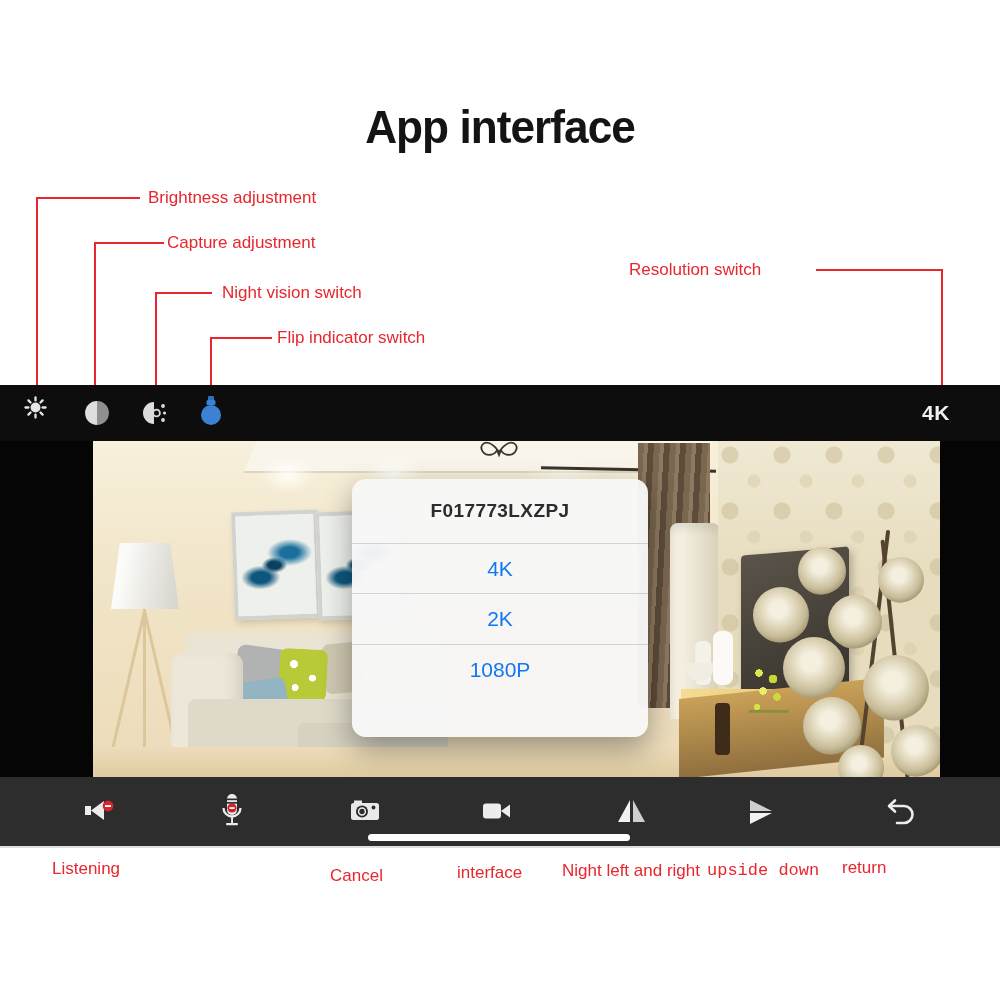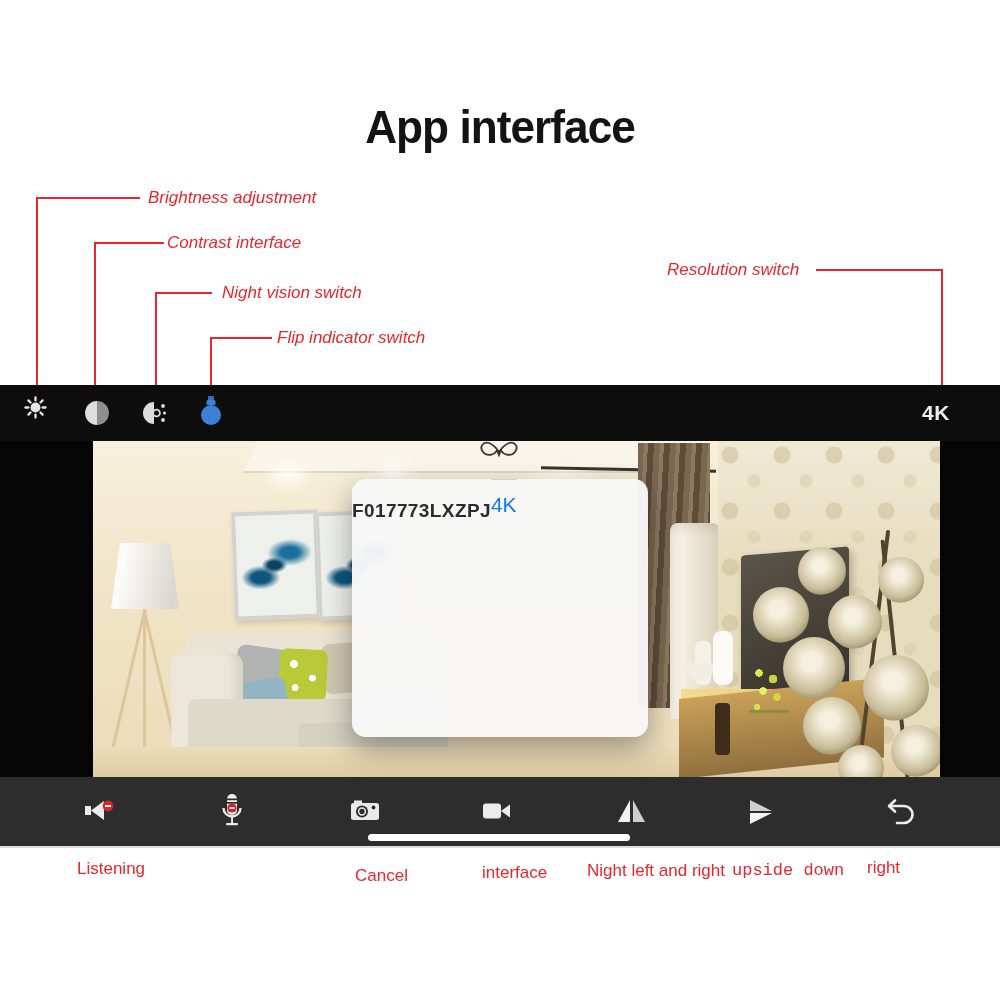--- a/index.html
+++ b/index.html
@@ -7,21 +7,21 @@
     position:relative;width:1000px;height:1000px;background:#ffffff;
     font-family:"Liberation Sans", sans-serif;overflow:hidden;
   }
   
   .page-title{
     position:absolute;top:100px;left:0;width:1000px;text-align:center;
     font-size:46px;font-weight:900;color:#141414;letter-spacing:-1px;margin:0;
     transform:scaleX(.96);
   }
   
-  .ann{position:absolute;color:#e8262d;font-size:17px;white-space:nowrap;font-style:italic;}
+  .ann{position:absolute;color:#e8262d;font-size:17px;white-space:nowrap;}
   .lead{position:absolute;background:#e8262d;}
   .lead-h{height:2px;}
   .lead-v{width:2px;}
   
   .player{position:absolute;left:0;top:385px;width:1000px;height:431px;background:#050505;}
   .top-bar{position:absolute;left:0;top:0;width:1000px;height:56px;background:#0d0d0d;}
   .top-icon{position:absolute;}
   .res-value{position:absolute;left:922px;top:16px;color:#efefef;font-size:21px;font-weight:600;letter-spacing:.5px;}
   
   .photo{
@@ -99,47 +99,47 @@
       radial-gradient(circle 6px at 10px 8px,#dce84e 60%,rgba(0,0,0,0) 65%),
       radial-gradient(circle 7px at 24px 14px,#c9d637 60%,rgba(0,0,0,0) 65%),
       radial-gradient(circle 6px at 14px 26px,#e6f066 60%,rgba(0,0,0,0) 65%),
       radial-gradient(circle 6px at 28px 32px,#cdd93e 60%,rgba(0,0,0,0) 65%),
       radial-gradient(circle 5px at 8px 42px,#d4e14a 60%,rgba(0,0,0,0) 65%),
       linear-gradient(180deg,rgba(0,0,0,0) 70%,#8a8f3a 71% 74%,rgba(0,0,0,0) 75%);}
   .bottle{position:absolute;left:622px;top:262px;width:15px;height:52px;background:#3f2b19;border-radius:4px;}
   
   .dialog{position:absolute;left:352px;top:94px;width:296px;height:258px;z-index:10;
     background:rgba(247,247,247,.97);border-radius:14px;overflow:hidden;
-    box-shadow:0 12px 30px rgba(0,0,0,.35);display:flex;flex-direction:row;}
+    box-shadow:0 12px 30px rgba(0,0,0,.35);display:flex;flex-direction:column;}
   .dlg-title{height:64px;display:flex;align-items:center;justify-content:center;
     font-size:19px;font-weight:700;color:#2c2c2e;letter-spacing:.4px;}
   .dlg-row{display:flex;align-items:center;justify-content:center;border-top:1px solid #d2d1d4;
     color:#1277f3;font-size:21px;font-weight:500;cursor:pointer;}
   .dlg-4k{height:49px;}.dlg-2k{height:50px;}.dlg-1080{height:50px;}
   .dlg-cancel{height:44px;font-weight:600;}
   
   .bottom-bar{position:absolute;left:0;top:392px;width:1000px;height:69px;background:#2d2d2d;
     border-bottom:2px solid #dedede;}
   .b-icon{position:absolute;cursor:pointer;}
   .progress{position:absolute;left:368px;top:57px;width:262px;height:7px;background:#ffffff;border-radius:4px;}
   
-  .blabel{position:absolute;color:#e8262d;font-size:17px;white-space:nowrap;margin-left:25px;}
+  .blabel{position:absolute;color:#e8262d;font-size:17px;white-space:nowrap;}
 </style>
 </head>
 <body>
 
 <div class="canvas">
 
   <h1 class="page-title">App interface</h1>
 
   <div class="ann" style="left:148px;top:188px;">Brightness adjustment</div>
-  <div class="ann" style="left:167px;top:233px;">Contrast interface</div>
+  <div class="ann" style="left:167px;top:233px;">Capture adjustment</div>
   <div class="ann" style="left:222px;top:283px;">Night vision switch</div>
   <div class="ann" style="left:277px;top:328px;">Flip indicator switch</div>
-  <div class="ann" style="left:667px;top:260px;">Resolution switch</div>
+  <div class="ann" style="left:629px;top:260px;">Resolution switch</div>
 
   <div class="lead lead-h" style="left:36px;top:197px;width:104px;"></div>
   <div class="lead lead-v" style="left:36px;top:197px;height:202px;"></div>
   <div class="lead lead-h" style="left:94px;top:242px;width:70px;"></div>
   <div class="lead lead-v" style="left:94px;top:242px;height:158px;"></div>
   <div class="lead lead-h" style="left:155px;top:292px;width:57px;"></div>
   <div class="lead lead-v" style="left:155px;top:292px;height:108px;"></div>
   <div class="lead lead-h" style="left:210px;top:337px;width:62px;"></div>
   <div class="lead lead-v" style="left:210px;top:337px;height:62px;"></div>
   <div class="lead lead-h" style="left:816px;top:269px;width:127px;"></div>
@@ -234,20 +234,22 @@
         <div class="rose" style="left:60px;top:168px;width:58px;height:58px;"></div>
         <div class="rose" style="left:135px;top:28px;width:46px;height:46px;"></div>
         <div class="rose" style="left:148px;top:196px;width:52px;height:52px;"></div>
         <div class="rose" style="left:95px;top:216px;width:46px;height:46px;"></div>
       </div>
     </div>
 
     <div class="dialog">
       <div class="dlg-title">F017773LXZPJ</div>
       <div class="dlg-row dlg-4k">4K</div>
+      <div class="dlg-row dlg-2k">2K</div>
+      <div class="dlg-row dlg-1080">1080P</div>
     </div>
 
     <div class="bottom-bar">
       <svg class="b-icon" style="left:82px;top:21px;" width="36" height="26" viewBox="0 0 36 26">
         <rect x="3" y="8" width="6" height="9" fill="#ececec"></rect>
         <path d="M9 12.5 L22 3 V22 Z" fill="#ececec"></path>
         <circle cx="26" cy="8" r="5.4" fill="#d6252b"></circle>
         <rect x="23" y="7.1" width="6" height="1.9" fill="#ffffff"></rect>
       </svg>
       <svg class="b-icon" style="left:218px;top:16px;" width="28" height="37" viewBox="0 0 28 37">
@@ -285,15 +287,15 @@
       </svg>
       <div class="progress"></div>
     </div>
   </div>
 
   <div class="blabel" style="left:52px;top:859px;">Listening</div>
   <div class="blabel" style="left:330px;top:866px;">Cancel</div>
   <div class="blabel" style="left:457px;top:863px;">interface</div>
   <div class="blabel" style="left:562px;top:861px;">Night left and right</div>
   <div class="blabel" style="left:707px;top:861px;font-family:Liberation Mono, monospace;">upside down</div>
-  <div class="blabel" style="left:842px;top:858px;">right</div>
+  <div class="blabel" style="left:842px;top:858px;">return</div>
 
 </div>
 
 </body></html>

